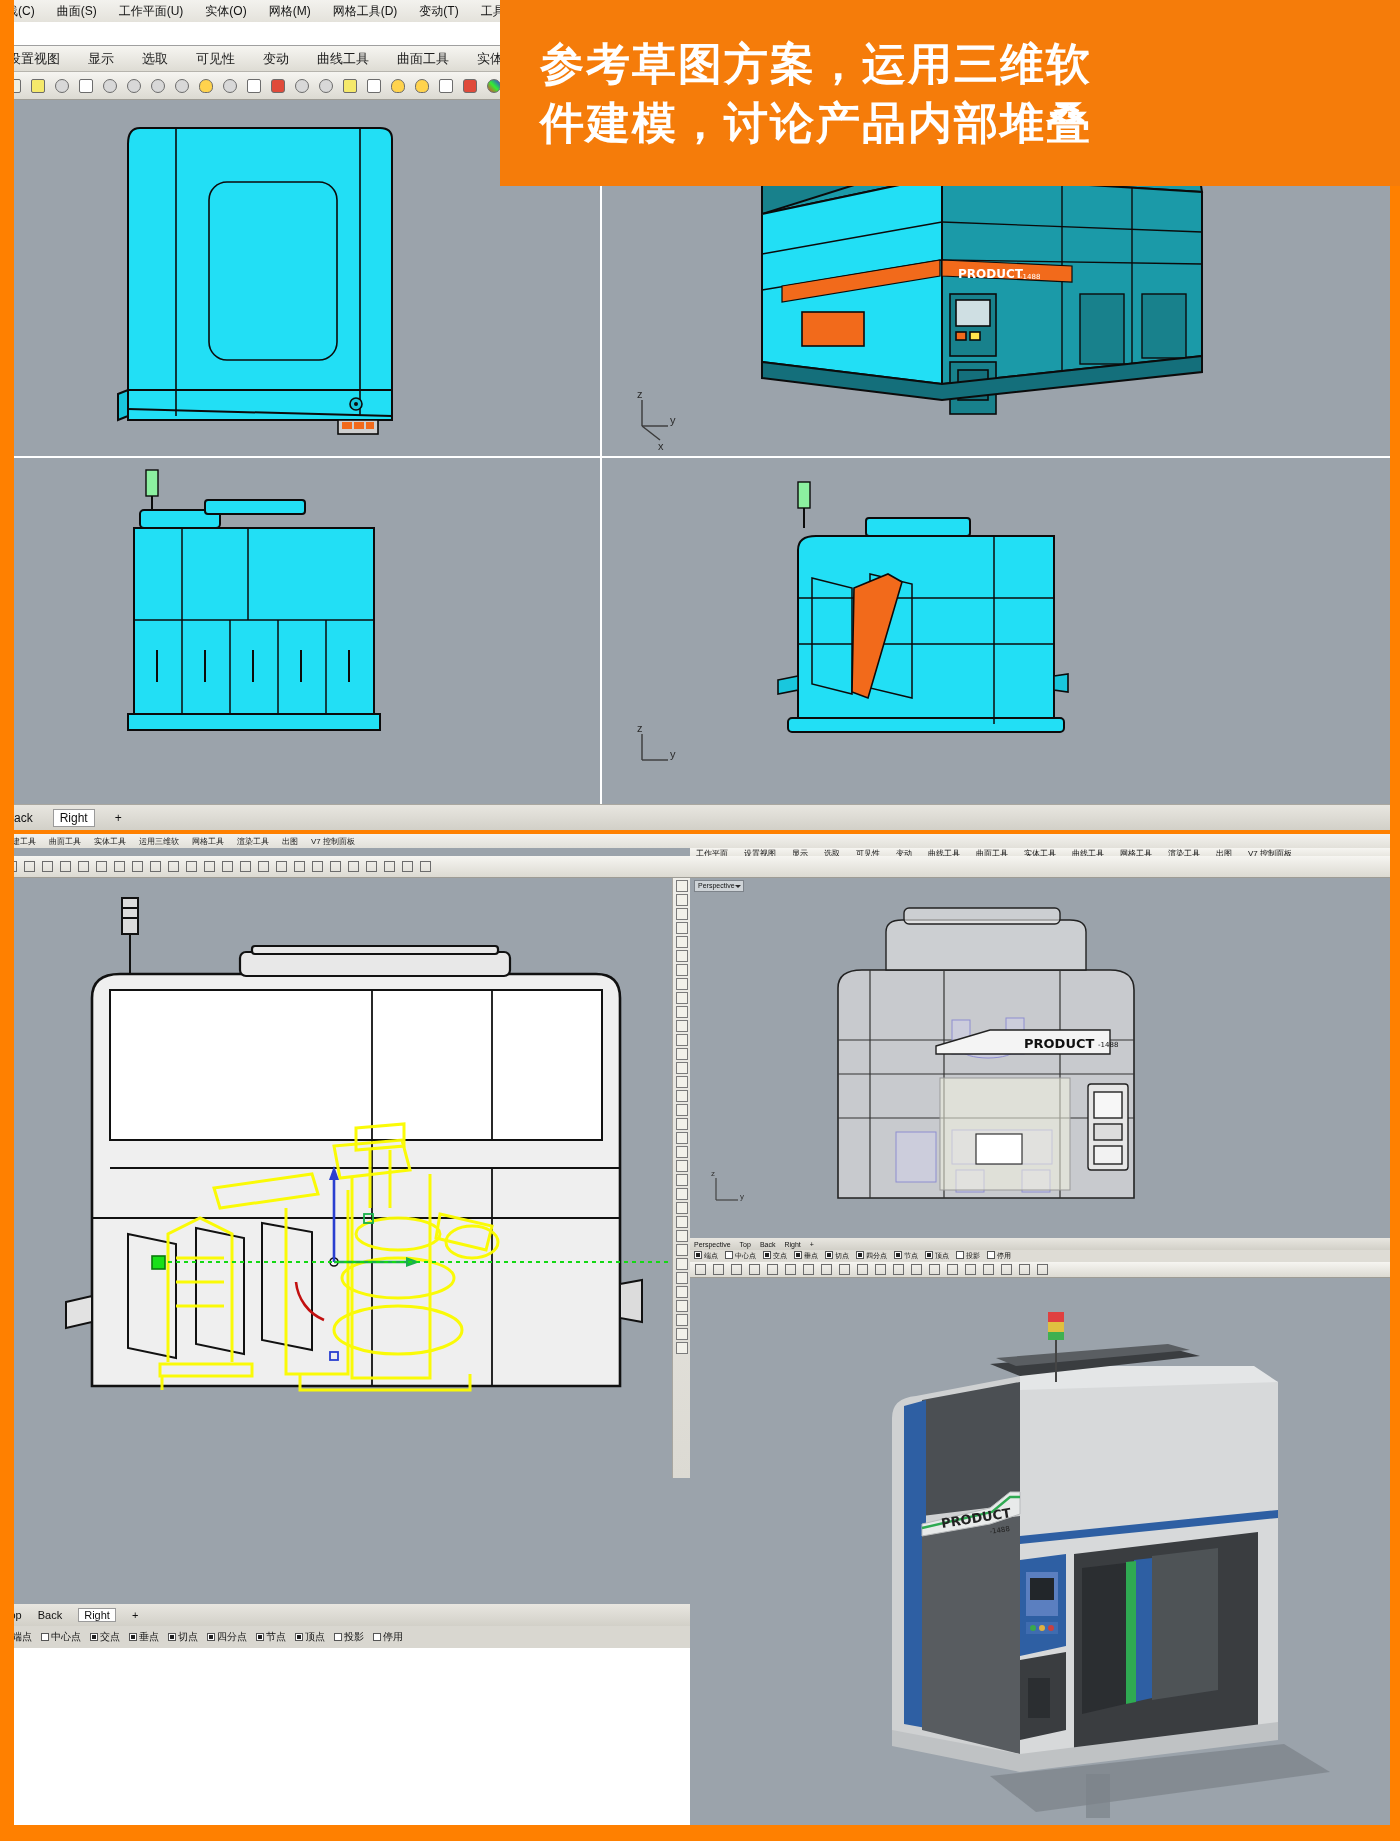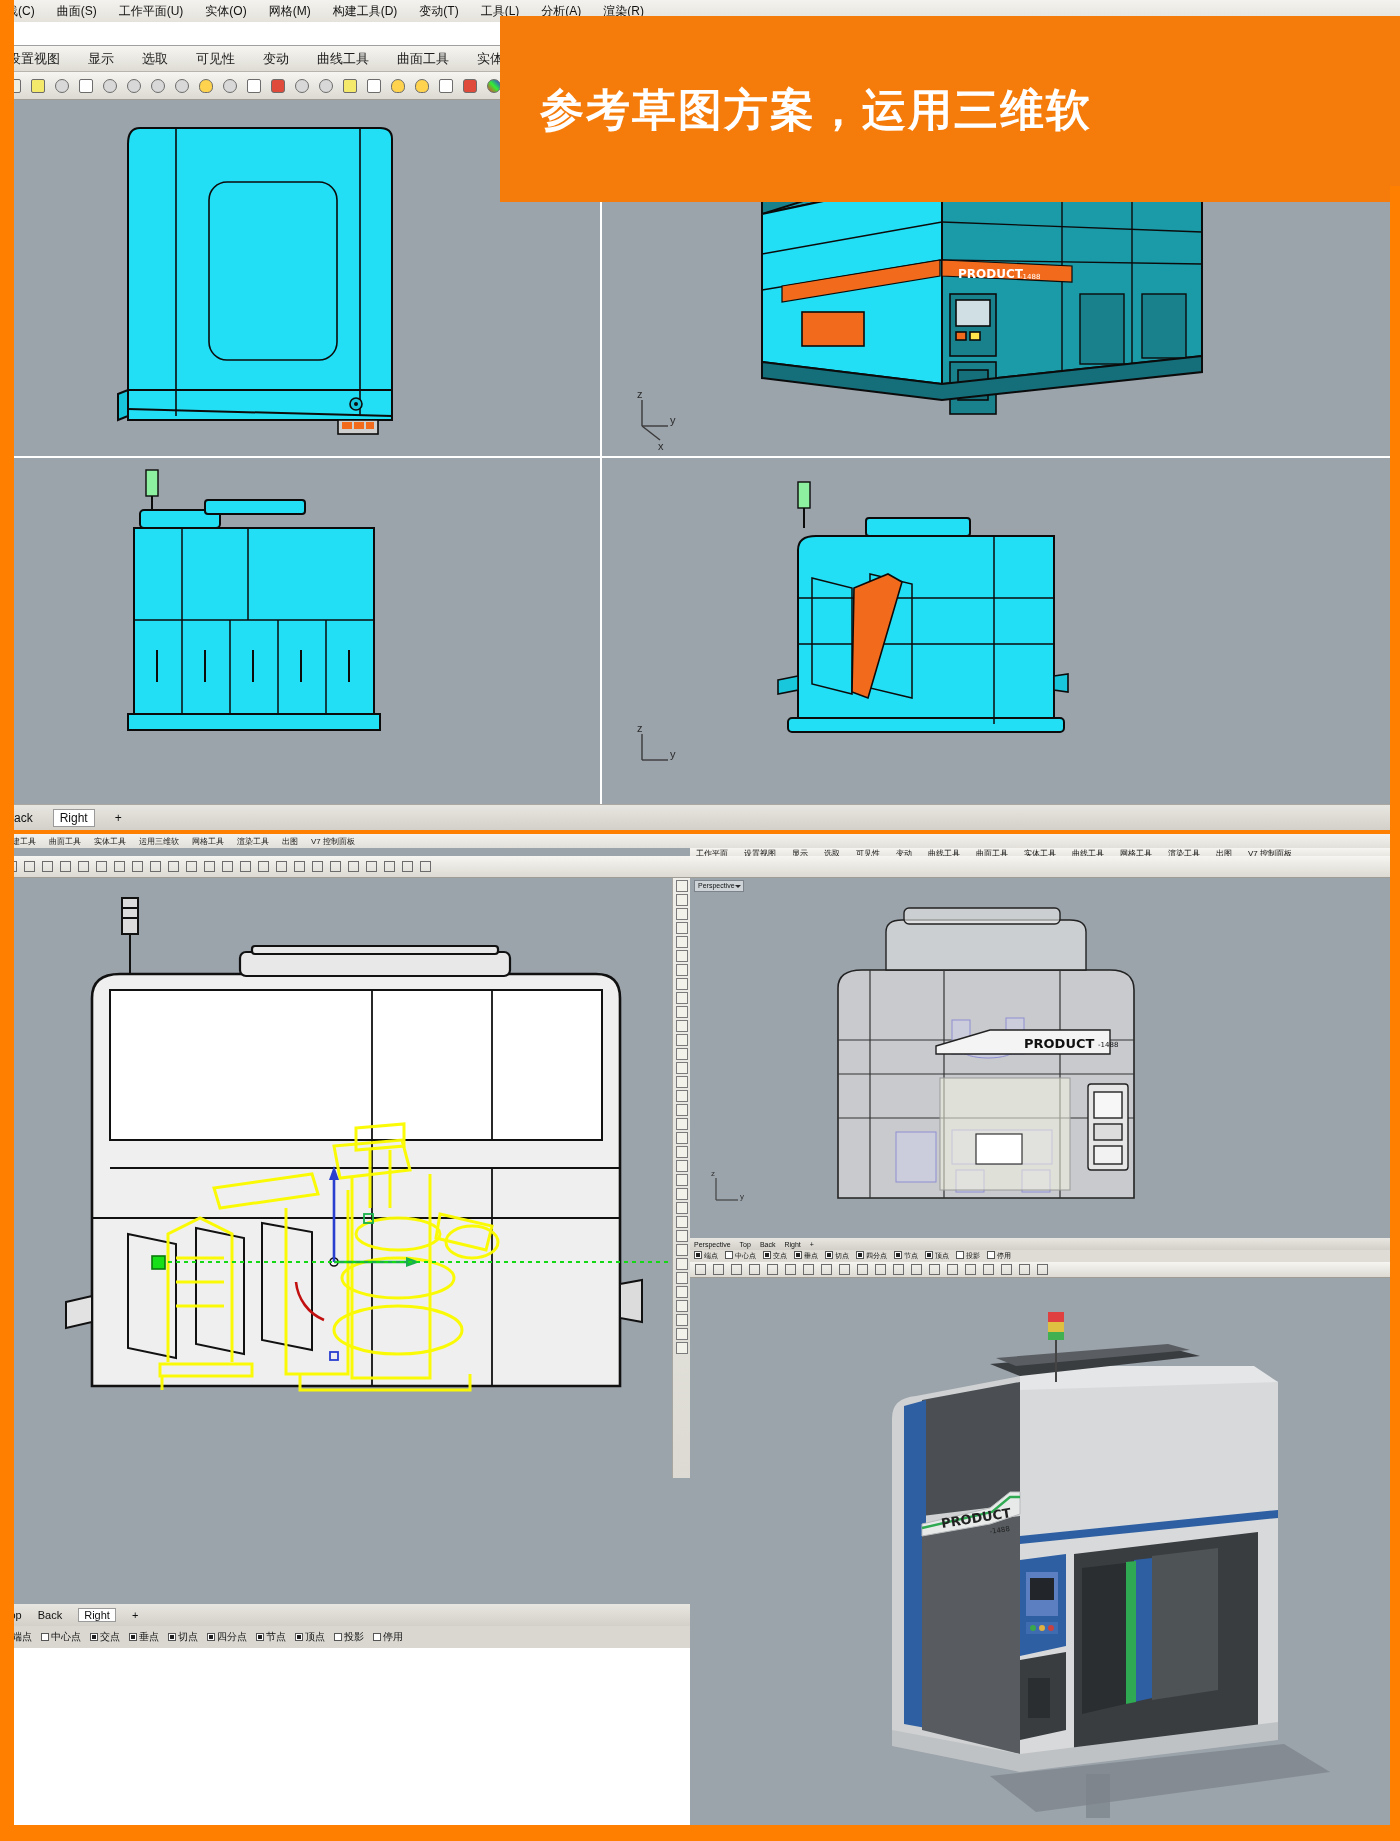--- a/index.html
+++ b/index.html
@@ -163,21 +163,20 @@
   .cb.on::after{ content:""; position:absolute; left:1px; top:1px; width:4px; height:4px; background:#222; }
   .whitearea { position:absolute; left:0; top:814px; width:690px; height:193px; background:#fff; }
 
   
   .banner {
     position:absolute; left:500px; top:0; width:900px; height:186px;
     background:#f57c0a;
     display:flex; flex-direction:column; justify-content:center;
     padding-left:40px; gap:4px;
     font-family:"DejaVu Sans", sans-serif;
-    margin-top:16px;
   }
   .banner div { color:#fff; font-size:44px; font-weight:bold; letter-spacing:2px; line-height:1.25; }
 
   .frame-l { position:absolute; left:0; top:0; width:14px; height:1841px; background:#ff8000; }
   .frame-b { position:absolute; left:0; bottom:0; width:1400px; height:16px; background:#ff8000; }
   .frame-r { position:absolute; right:0; top:186px; width:10px; height:1655px; background:#ff8000; }
 
   
   svg { display:block; }
 </style>
@@ -187,21 +186,21 @@
 <div class="page">
 
   <div class="win1">
 
     <div class="menubar">
       <span>线(C)</span>
       <span>曲面(S)</span>
       <span>工作平面(U)</span>
       <span>实体(O)</span>
       <span>网格(M)</span>
-      <span>构建工具(D)</span>
+      <span>网格工具(D)</span>
       <span>变动(T)</span>
       <span>工具(L)</span>
       <span>分析(A)</span>
       <span>渲染(R)</span>
     </div>
 
     <div class="cmdline"></div>
 
     <div class="tabbar">
       <span class="tab">设置视图</span>
@@ -751,19 +750,20 @@
           </g>
 
           <path d="M202 452 L330 476 L588 444 L588 462 L330 494 L202 468 Z" fill="#bfc2c4"></path>
         </svg>
       </div>
     </div>
   </div>
 
   <div class="banner">
     <div>参考草图方案，运用三维软</div>
+    <div>件建模，讨论产品内部堆叠</div>
   </div>
 
   <div class="frame-l"></div>
   <div class="frame-b"></div>
   <div class="frame-r"></div>
 
 </div>
 
 </body></html>

